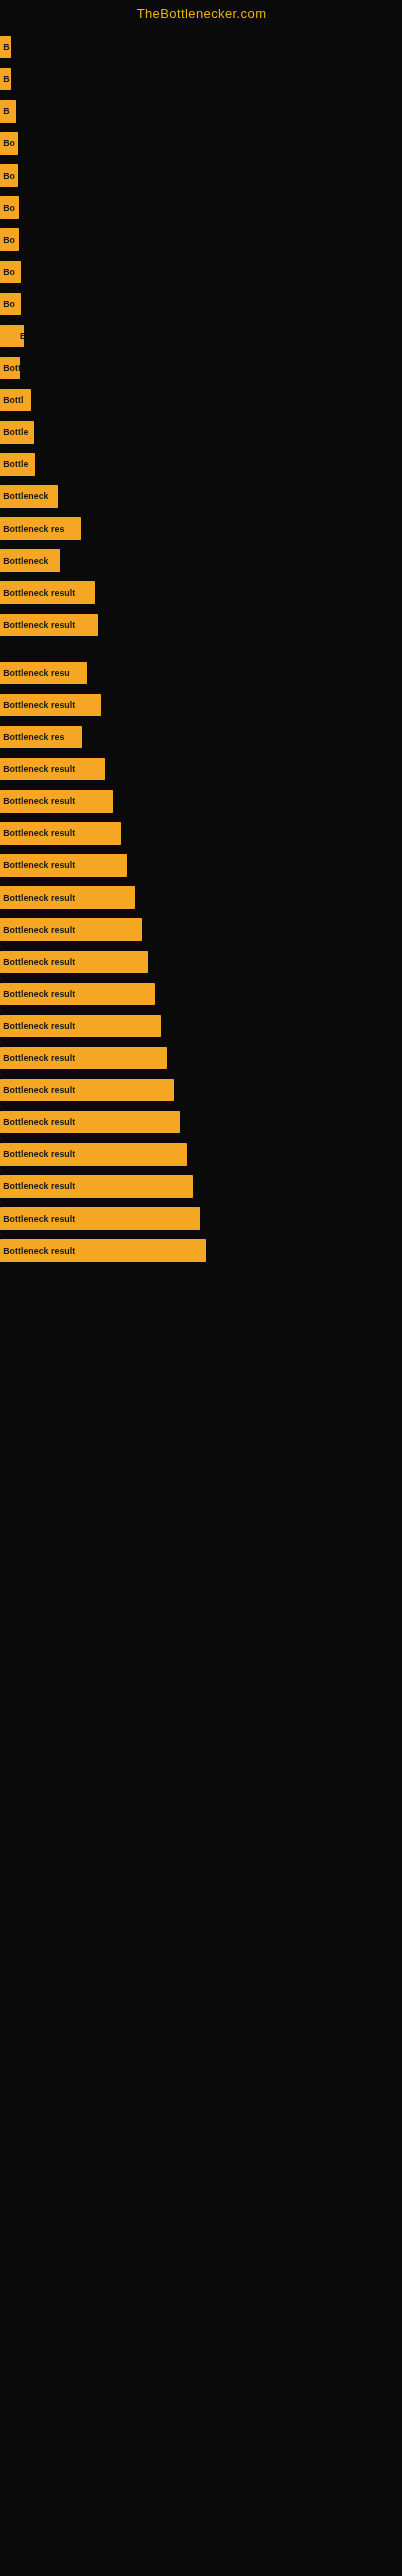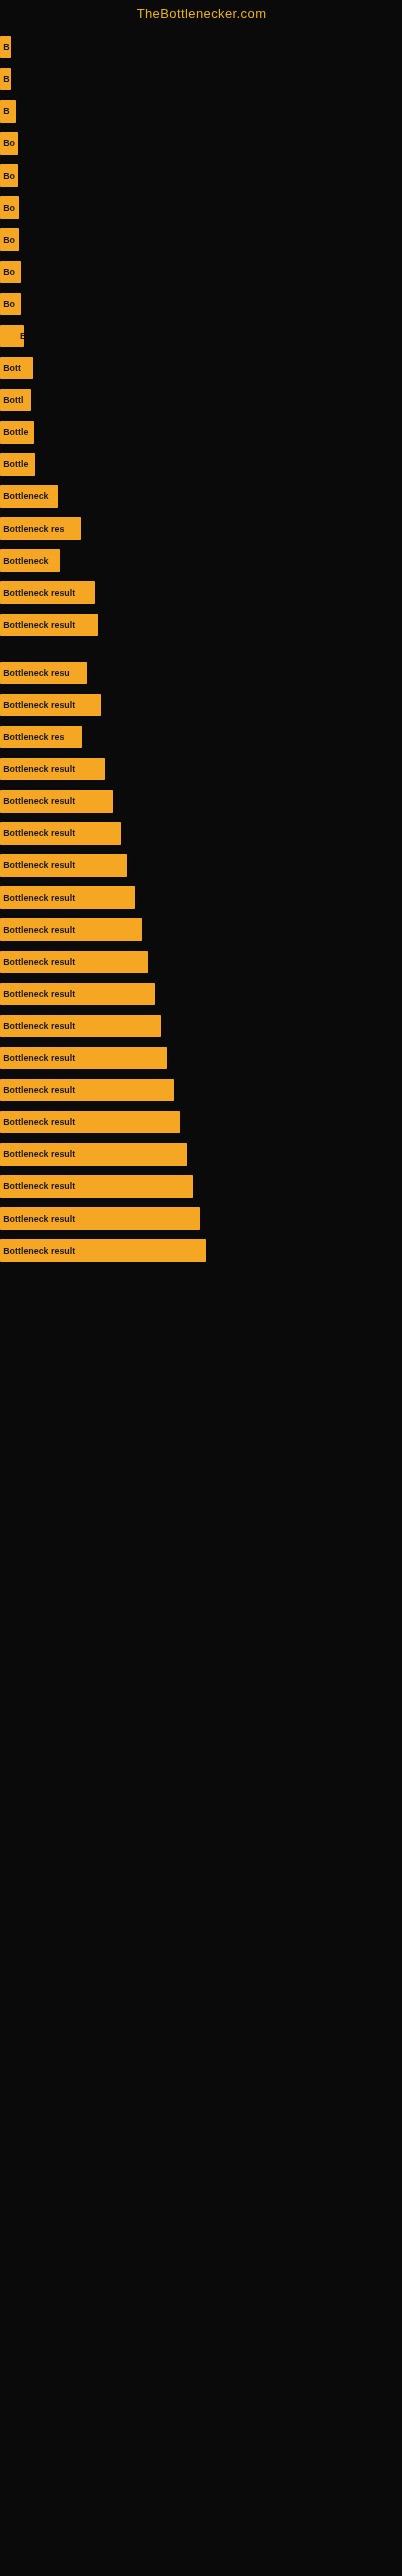--- a/index.html
+++ b/index.html
@@ -94,21 +94,21 @@
       <div class="bar" style="width: 21px;">
         <span class="bar-label">Bo</span>
       </div>
     </div>
     <div class="bar-row">
       <div class="bar" style="width: 24px; padding-left: 20px;">
         <span class="bar-label">Bot</span>
       </div>
     </div>
     <div class="bar-row">
-      <div class="bar" style="width: 33px; text-align: center;">
+      <div class="bar" style="width: 20px; text-align: center;">
         <span class="bar-label">Bott</span>
       </div>
     </div>
     <div class="bar-row">
       <div class="bar" style="width: 31px;">
         <span class="bar-label">Bottl</span>
       </div>
     </div>
     <div class="bar-row">
       <div class="bar" style="width: 34px;">

